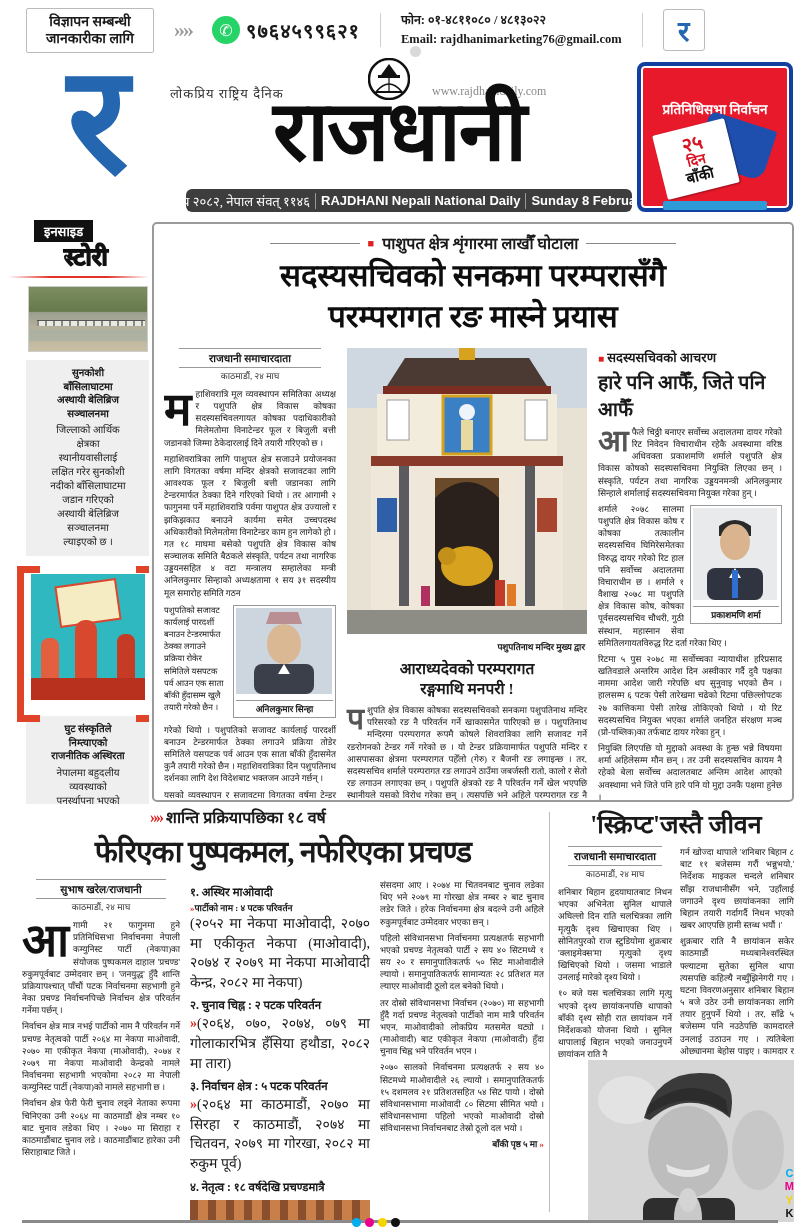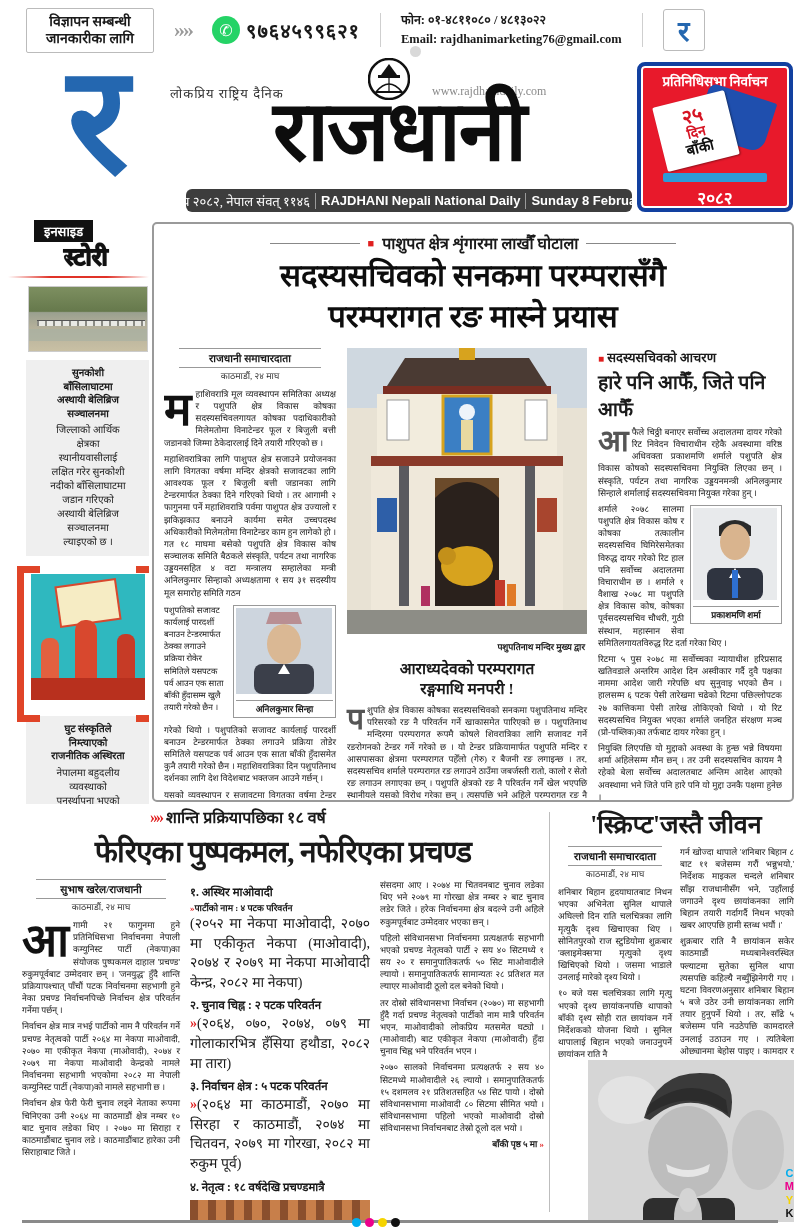--- a/index.html
+++ b/index.html
@@ -28,21 +28,21 @@
   #temple-logo { top:58px; left:368px; }
   #website { top:84px; left:432px; font-size:12px; color:#8a8a8a; }
   #nameplate { top:88px; left:166px; width:466px; font-size:84px; font-weight:900; color:#0d0d0d; line-height:1.05; letter-spacing:-2px; text-align:center; }
   #dateline { top:189px; left:186px; width:446px; height:23px; background:#3d3d3d; border-radius:6px; color:#fff; display:flex; align-items:center; justify-content:center; font-size:13px; white-space:nowrap; }
   #dateline span { padding:0 5px; }
   #dateline span + span { border-left:1px solid #9a9a9a; }
   #dateline b { font-family:"Liberation Sans", sans-serif; }
 
   
   #badge { top:62px; left:637px; width:156px; height:150px; background:#e8192b; border:4px solid #1240a0; border-radius:8px; box-shadow:inset 0 0 0 2px #fff; padding:6px 4px; text-align:center; }
-  .badge-title { color:#fff; font-weight:bold; font-size:13.5px; }
+  .badge-title { color:#fff; font-weight:bold; font-size:13.5px;margin-top:28px; }
   .ballot-wrap { position:relative; height:92px; }
   .ballot-hand { position:absolute; right:14px; top:2px; width:70px; height:52px; background:#1f4fae; border-radius:8px 2px 14px 28px; transform:rotate(18deg); }
   .ballot-paper { position:absolute; left:14px; top:8px; width:74px; height:66px; background:#fff; transform:rotate(-14deg); border-radius:2px; display:flex; flex-direction:column; align-items:center; justify-content:center; font-weight:bold; line-height:1.05; box-shadow:1px 1px 2px rgba(0,0,0,.4); }
   .ballot-paper .n { color:#d61423; font-size:20px; }
   .ballot-paper .d { color:#d61423; font-size:14px; }
   .ballot-paper .b { color:#111; font-size:15px; }
   .ballot-slot { position:absolute; left:18px; bottom:0; width:104px; height:9px; background:#2e9bd6; border-radius:2px; }
   .badge-year { color:#fff; font-weight:bold; font-size:17px; margin-top:4px; }
 
   

